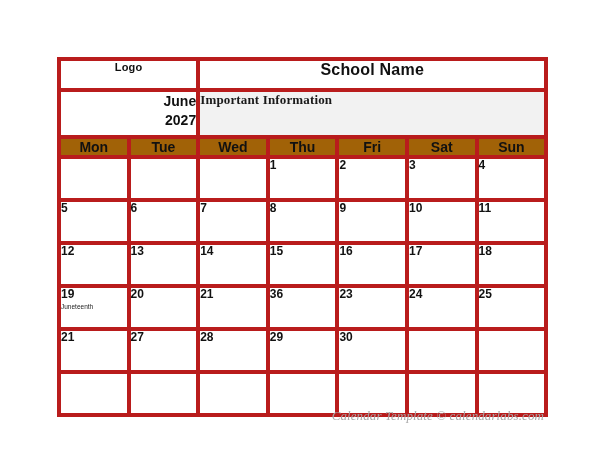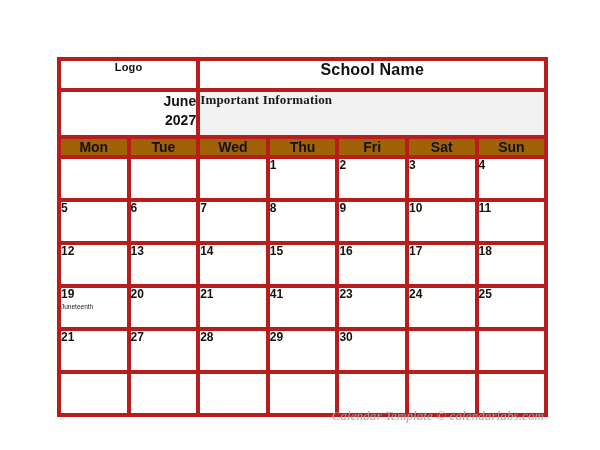--- a/index.html
+++ b/index.html
@@ -267,21 +267,21 @@
           </td>
         <td>
             <span class="daynum">20</span>
             <span class="dayevent"></span>
           </td>
         <td>
             <span class="daynum">21</span>
             <span class="dayevent"></span>
           </td>
         <td>
-            <span class="daynum">41</span>
+            <span class="daynum">36</span>
             <span class="dayevent"></span>
           </td>
         <td>
             <span class="daynum">23</span>
             <span class="dayevent"></span>
           </td>
         <td>
             <span class="daynum">24</span>
             <span class="dayevent"></span>
           </td>

